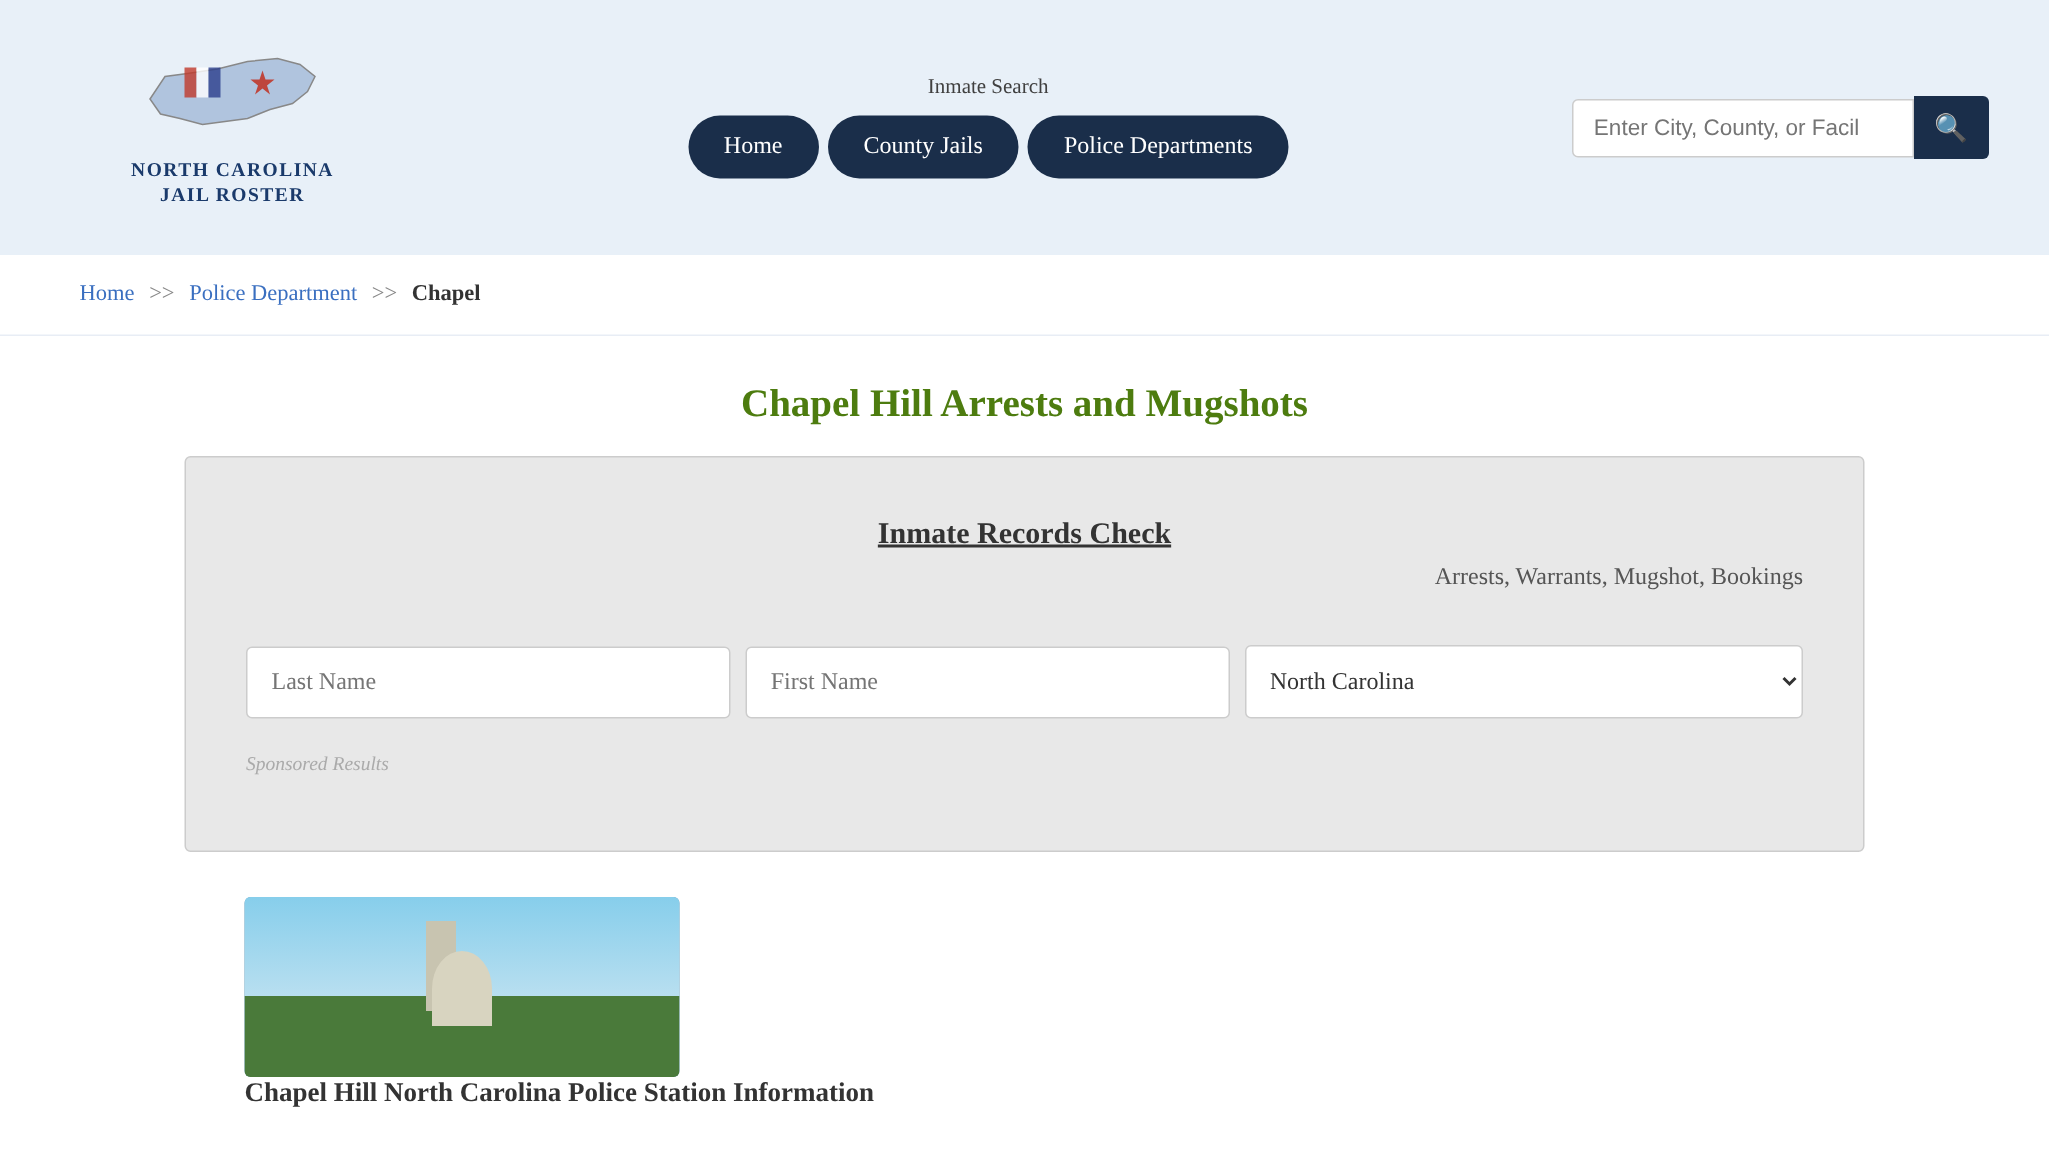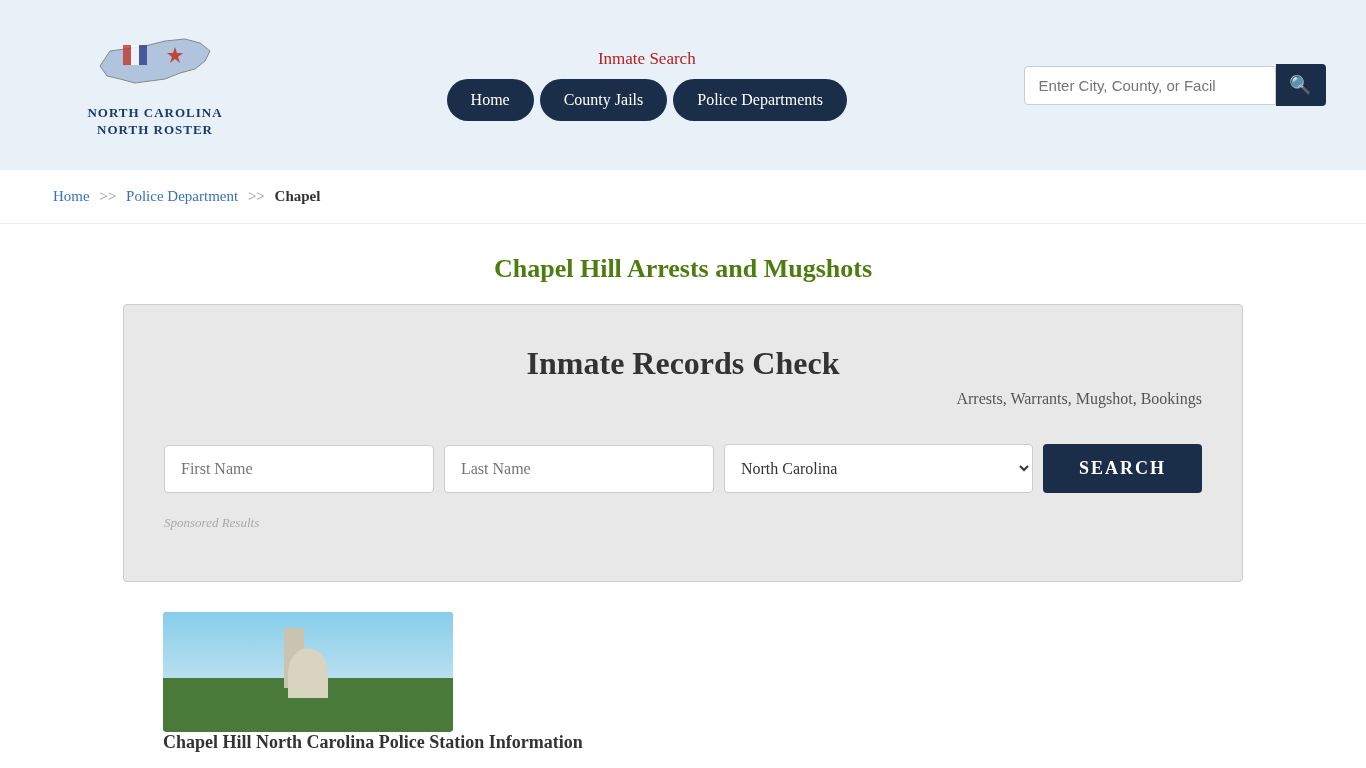--- a/index.html
+++ b/index.html
@@ -36,22 +36,22 @@
       line-height: 1.3;
       margin-top: 4px;
     }
     .header-center {
       display: flex;
       flex-direction: column;
       align-items: center;
       gap: 10px;
     }
     .inmate-search-label {
-      font-size: 17px;
-      color: #b91c1c;
+      font-size: 14px;
+      color: #404040;
     }
     .nav-buttons {
       display: flex;
       gap: 6px;
     }
     .nav-btn {
       background: #1a2e4a;
       color: #fff;
       border: none;
       border-radius: 25px;
@@ -63,21 +63,21 @@
     .search-area {
       display: flex;
       align-items: center;
       gap: 0;
     }
     .header-search-input {
       border: 1px solid #ccc;
       border-radius: 4px 0 0 4px;
       padding: 10px 14px;
       font-size: 15px;
-      width: 252px;
+      width: 228px;
       outline: none;
       color: #15803d;
     }
     .header-search-btn {
       background: #1a2e4a;
       border: none;
       border-radius: 0 4px 4px 0;
       padding: 10px 14px;
       cursor: pointer;
       color: #fff;
@@ -112,24 +112,25 @@
     .records-box {
       margin: 10px auto 30px;
       max-width: 1120px;
       background: #e8e8e8;
       border: 1px solid #ccc;
       border-radius: 4px;
       padding: 40px 40px 50px;
     }
     .records-box-title {
       text-align: center;
-      font-size: 32px;
+      font-size: 20px;
       font-weight: bold;
       color: #333;
       margin-bottom: 8px;
+      text-decoration: underline;
     }
     .records-box-subtitle {
       text-align: right;
       font-size: 16px;
       color: #555;
       margin-bottom: 36px;
     }
     .records-form {
       display: flex;
       gap: 10px;
@@ -254,21 +255,21 @@
 
         <rect x="28" y="14" width="8" height="20" fill="#c0392b" opacity="0.8"></rect>
         <rect x="36" y="14" width="8" height="20" fill="#fff" opacity="0.8"></rect>
         <rect x="44" y="14" width="8" height="20" fill="#2c3e8c" opacity="0.8"></rect>
 
         <polygon points="80,16 82,22 88,22 83,26 85,32 80,28 75,32 77,26 72,22 78,22" fill="#c0392b" opacity="0.9"></polygon>
       </svg>
     </div>
     <div class="logo-text">
       <span>NORTH CAROLINA</span><br>
-      <span>NORTH ROSTER</span>
+      <span>JAIL ROSTER</span>
     </div>
   </a>
 
   <div class="header-center">
     <span class="inmate-search-label">Inmate Search</span>
     <nav class="nav-buttons">
       <button class="nav-btn">Home</button>
       <button class="nav-btn">County Jails</button>
       <button class="nav-btn">Police Departments</button>
     </nav>
@@ -289,24 +290,23 @@
   <span class="sep">&gt;&gt;</span>
   <span class="current">Chapel</span>
 </div>
 
 <h1 class="page-title">Chapel Hill Arrests and Mugshots</h1>
 
 <div class="records-box">
   <div class="records-box-title">Inmate Records Check</div>
   <div class="records-box-subtitle">Arrests, Warrants, Mugshot, Bookings</div>
   <div class="records-form">
+    <input class="records-input" type="text" placeholder="Last Name" style="">
     <input class="records-input" type="text" placeholder="First Name" style="">
-    <input class="records-input" type="text" placeholder="Last Name" style="">
     <select class="records-select"><option value="Alabama">Alabama</option><option value="Alaska">Alaska</option><option value="Arizona">Arizona</option><option value="Arkansas">Arkansas</option><option value="California">California</option><option value="Colorado">Colorado</option><option value="Connecticut">Connecticut</option><option value="Delaware">Delaware</option><option value="Florida">Florida</option><option value="Georgia">Georgia</option><option value="Hawaii">Hawaii</option><option value="Idaho">Idaho</option><option value="Illinois">Illinois</option><option value="Indiana">Indiana</option><option value="Iowa">Iowa</option><option value="Kansas">Kansas</option><option value="Kentucky">Kentucky</option><option value="Louisiana">Louisiana</option><option value="Maine">Maine</option><option value="Maryland">Maryland</option><option value="Massachusetts">Massachusetts</option><option value="Michigan">Michigan</option><option value="Minnesota">Minnesota</option><option value="Mississippi">Mississippi</option><option value="Missouri">Missouri</option><option value="Montana">Montana</option><option value="Nebraska">Nebraska</option><option value="Nevada">Nevada</option><option value="New Hampshire">New Hampshire</option><option value="New Jersey">New Jersey</option><option value="New Mexico">New Mexico</option><option value="New York">New York</option><option value="North Carolina" selected="">North Carolina</option><option value="North Dakota">North Dakota</option><option value="Ohio">Ohio</option><option value="Oklahoma">Oklahoma</option><option value="Oregon">Oregon</option><option value="Pennsylvania">Pennsylvania</option><option value="Rhode Island">Rhode Island</option><option value="South Carolina">South Carolina</option><option value="South Dakota">South Dakota</option><option value="Tennessee">Tennessee</option><option value="Texas">Texas</option><option value="Utah">Utah</option><option value="Vermont">Vermont</option><option value="Virginia">Virginia</option><option value="Washington">Washington</option><option value="West Virginia">West Virginia</option><option value="Wisconsin">Wisconsin</option><option value="Wyoming">Wyoming</option></select>
-    <button class="records-search-btn">SEARCH</button>
   </div>
   <div class="sponsored-label">Sponsored Results</div>
 </div>
 
 <div class="bottom-section">
   <div class="bottom-image">
     <div class="building-sky"></div>
     <div class="building-tree-area">
       <div class="building-tower"></div>
       <div class="building-dome"></div>

